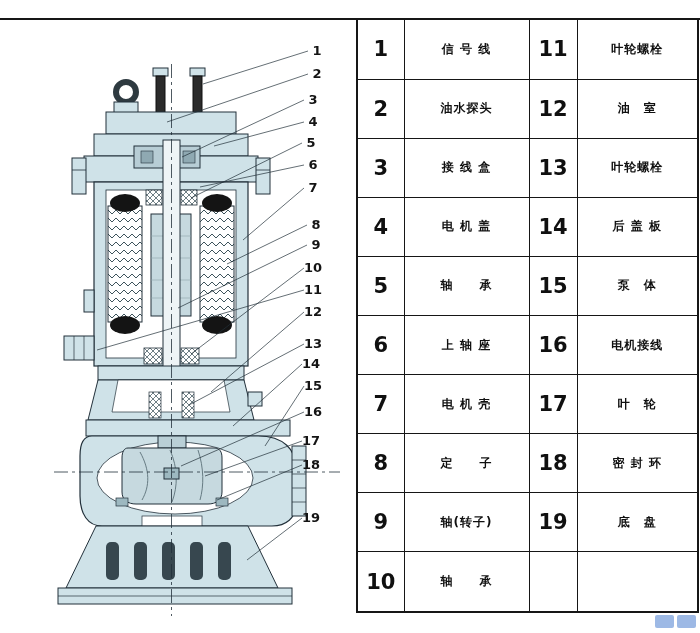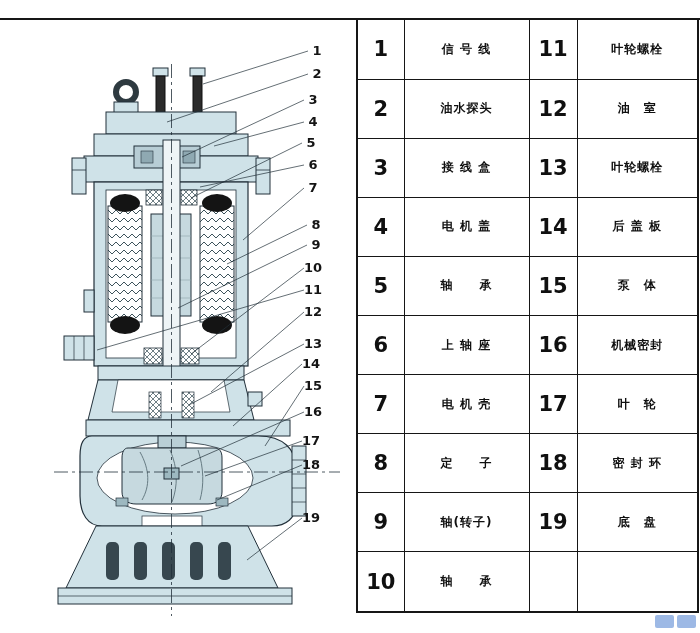--- a/index.html
+++ b/index.html
@@ -247,21 +247,21 @@
       <tr>
         <td class="num">5</td>
         <td class="name">轴　　承</td>
         <td class="num">15</td>
         <td class="name">泵　体</td>
       </tr>
       <tr>
         <td class="num">6</td>
         <td class="name">上 轴 座</td>
         <td class="num">16</td>
-        <td class="name">机械密封</td>
+        <td class="name">电机接线</td>
       </tr>
       <tr>
         <td class="num">7</td>
         <td class="name">电 机 壳</td>
         <td class="num">17</td>
         <td class="name">叶　轮</td>
       </tr>
       <tr>
         <td class="num">8</td>
         <td class="name">定　　子</td>

